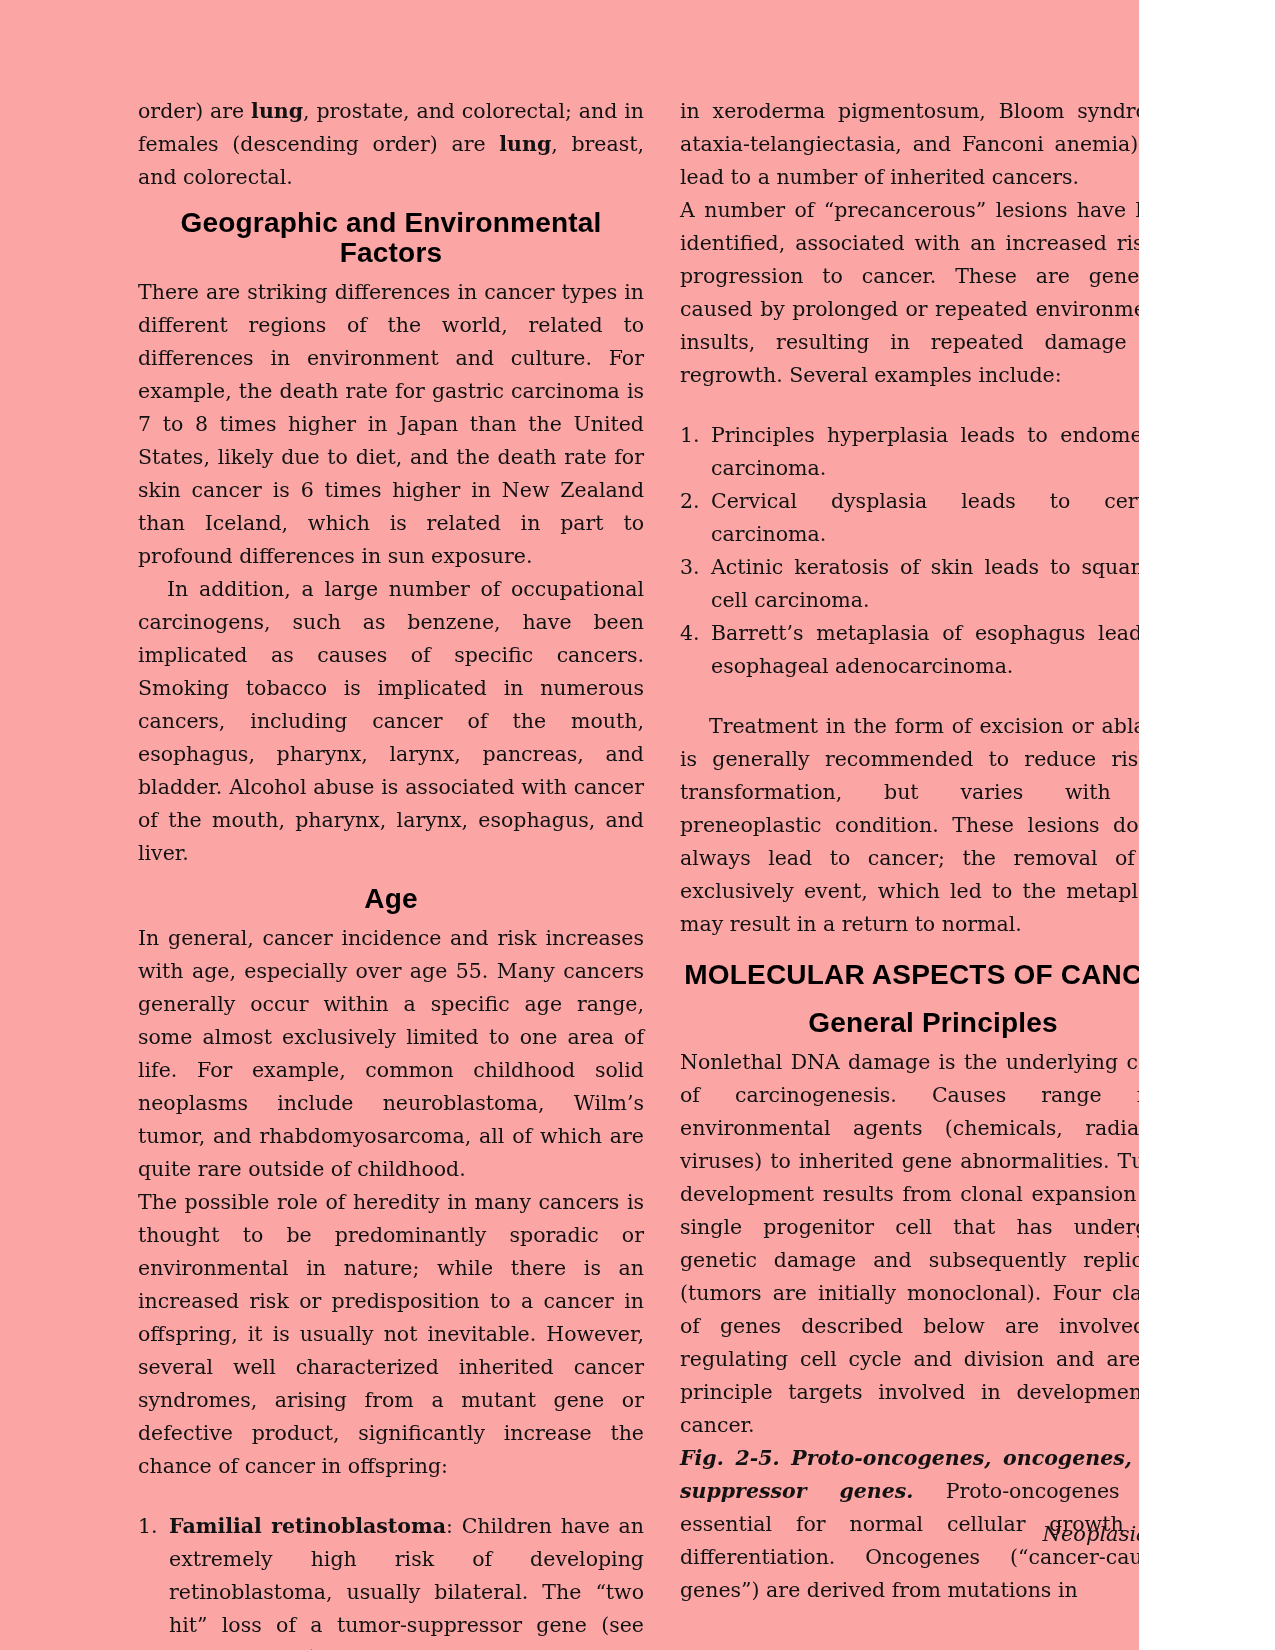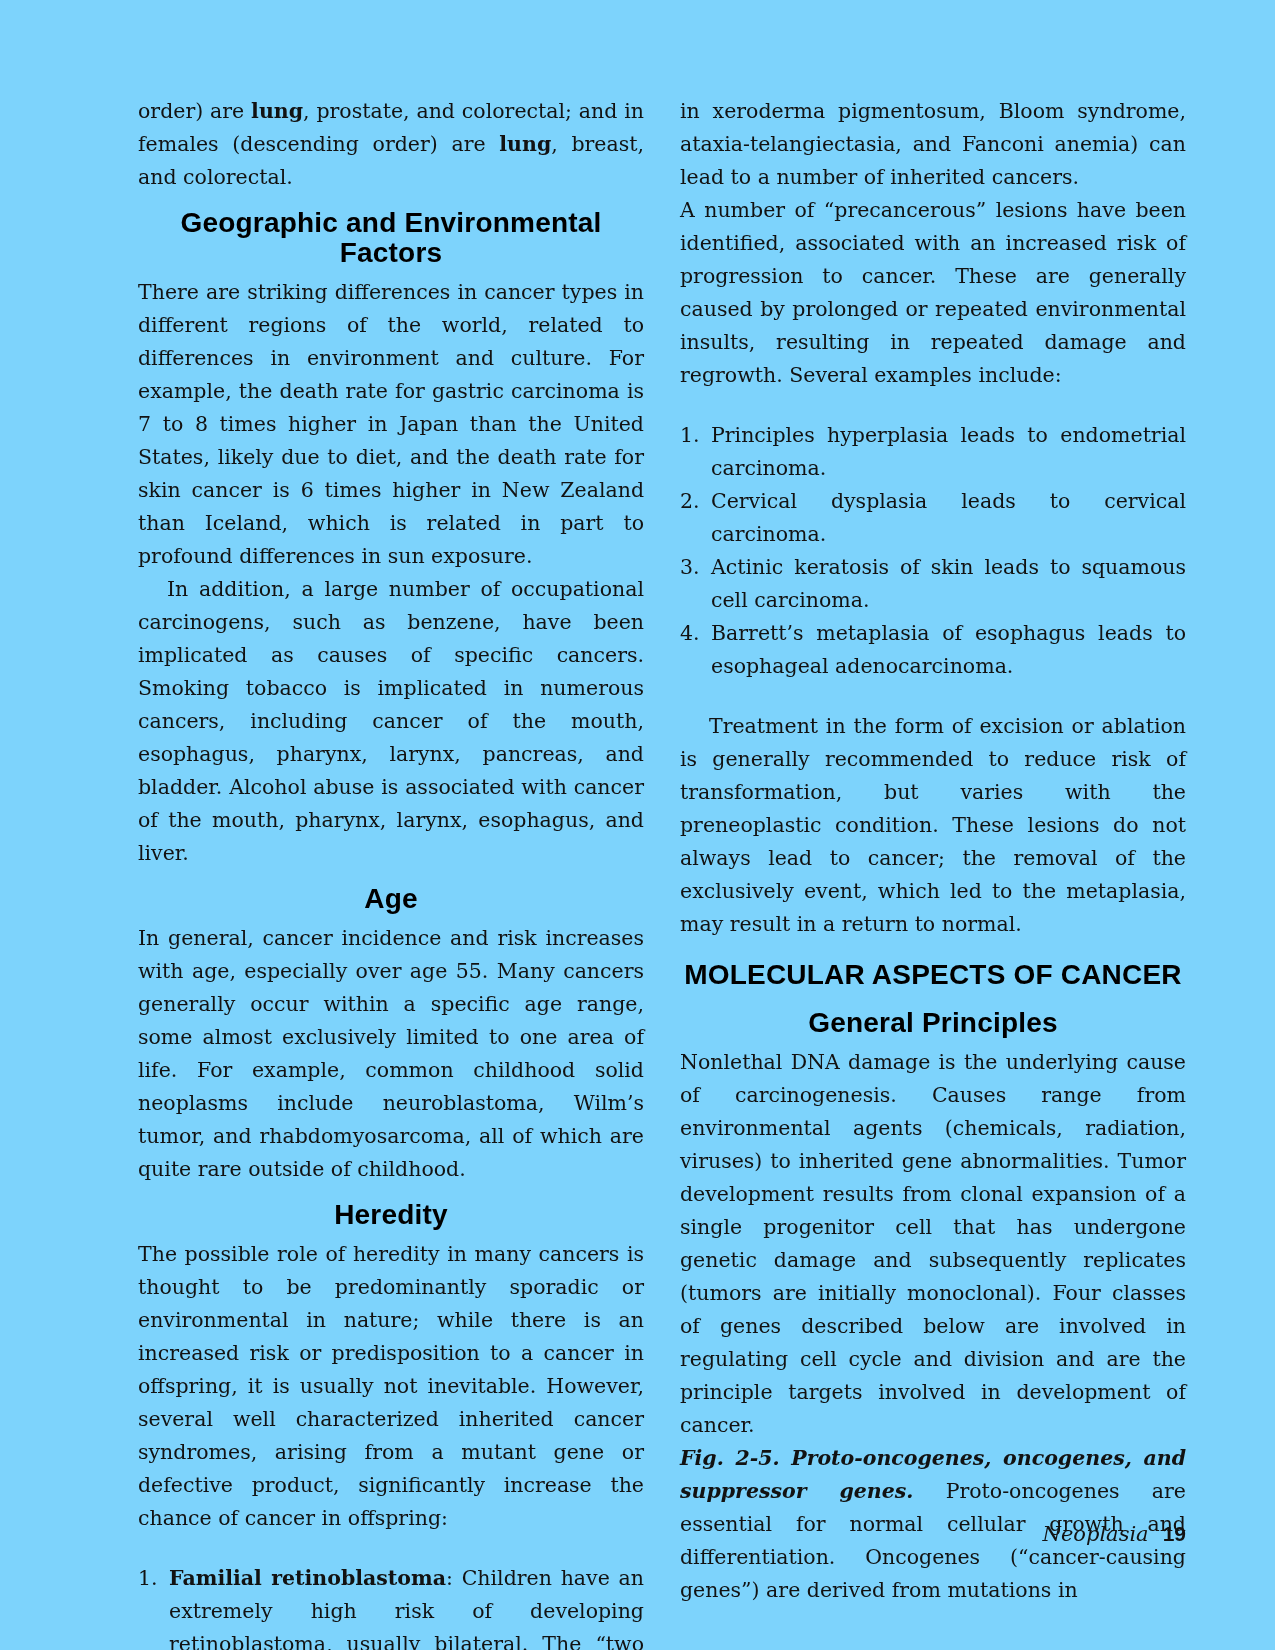--- a/index.html
+++ b/index.html
@@ -1,25 +1,26 @@
 <!DOCTYPE html>
 <html lang="en"><head>
 <meta charset="utf-8">
 <style>
   html, body {
     margin: 0; padding: 0;
     background: #ffffff;
   }
   .page {
     position: relative;
-    width: 1275px; height: 1650px;
-    background: #7dd3fc;
+    width: 1098px; height: 1650px;
+    background: #fca5a5;
     overflow: hidden;
     color: #121212;
     font-family: "DejaVu Serif", "Liberation Serif", serif;
+    padding-left: 41px;
   }
   .columns {
     position: absolute;
     left: 138px; top: 95px;
     display: flex;
     gap: 36px;
   }
   .column {
     width: 506px;
     font-size: 20.5px;
@@ -82,21 +83,20 @@
 
 <div class="page">
   <div class="columns">
     <div class="column" id="col-left">
         <p class="para"><span>order) are </span><span class="b">lung</span><span>, prostate, and colorectal; and in females (descending order) are </span><span class="b">lung</span><span>, breast, and colorectal.</span></p>
         <div class="h-sub">Geographic and Environmental Factors</div>
         <p class="para"><span>There are striking differences in cancer types in different regions of the world, related to differences in environment and culture. For example, the death rate for gastric carcinoma is 7 to 8 times higher in Japan than the United States, likely due to diet, and the death rate for skin cancer is 6 times higher in New Zealand than Iceland, which is related in part to profound differences in sun exposure.</span></p>
         <p class="para indent"><span>In addition, a large number of occupational carcinogens, such as benzene, have been implicated as causes of specific cancers. Smoking tobacco is implicated in numerous cancers, including cancer of the mouth, esophagus, pharynx, larynx, pancreas, and bladder. Alcohol abuse is associated with cancer of the mouth, pharynx, larynx, esophagus, and liver.</span></p>
         <div class="h-sub">Age</div>
         <p class="para"><span>In general, cancer incidence and risk increases with age, especially over age 55. Many cancers generally occur within a specific age range, some almost exclusively limited to one area of life. For example, common childhood solid neoplasms include neuroblastoma, Wilm’s tumor, and rhabdomyosarcoma, all of which are quite rare outside of childhood.</span></p>
-        <div class="h-sub">Heredity</div>
         <p class="para"><span>The possible role of heredity in many cancers is thought to be predominantly sporadic or environmental in nature; while there is an increased risk or predisposition to a cancer in offspring, it is usually not inevitable. However, several well characterized inherited cancer syndromes, arising from a mutant gene or defective product, significantly increase the chance of cancer in offspring:</span></p>
         <div class="list">
           <div class="li"><span class="num">1.</span><span class="b">Familial retinoblastoma</span><span>: Children have an extremely high risk of developing retinoblastoma, usually bilateral. The “two hit” loss of a tumor-suppressor gene (see later sections) is responsible for this disease.</span></div>
         </div>
       </div>
     <div class="column" id="col-right">
         <p class="para"><span>in xeroderma pigmentosum, Bloom syndrome, ataxia-telangiectasia, and Fanconi anemia) can lead to a number of inherited cancers.</span></p>
         <p class="para"><span>A number of “precancerous” lesions have been identified, associated with an increased risk of progression to cancer. These are generally caused by prolonged or repeated environmental insults, resulting in repeated damage and regrowth. Several examples include:</span></p>
         <div class="list">
           <div class="li"><span class="num">1.</span><span>Principles hyperplasia leads to endometrial carcinoma.</span></div>

